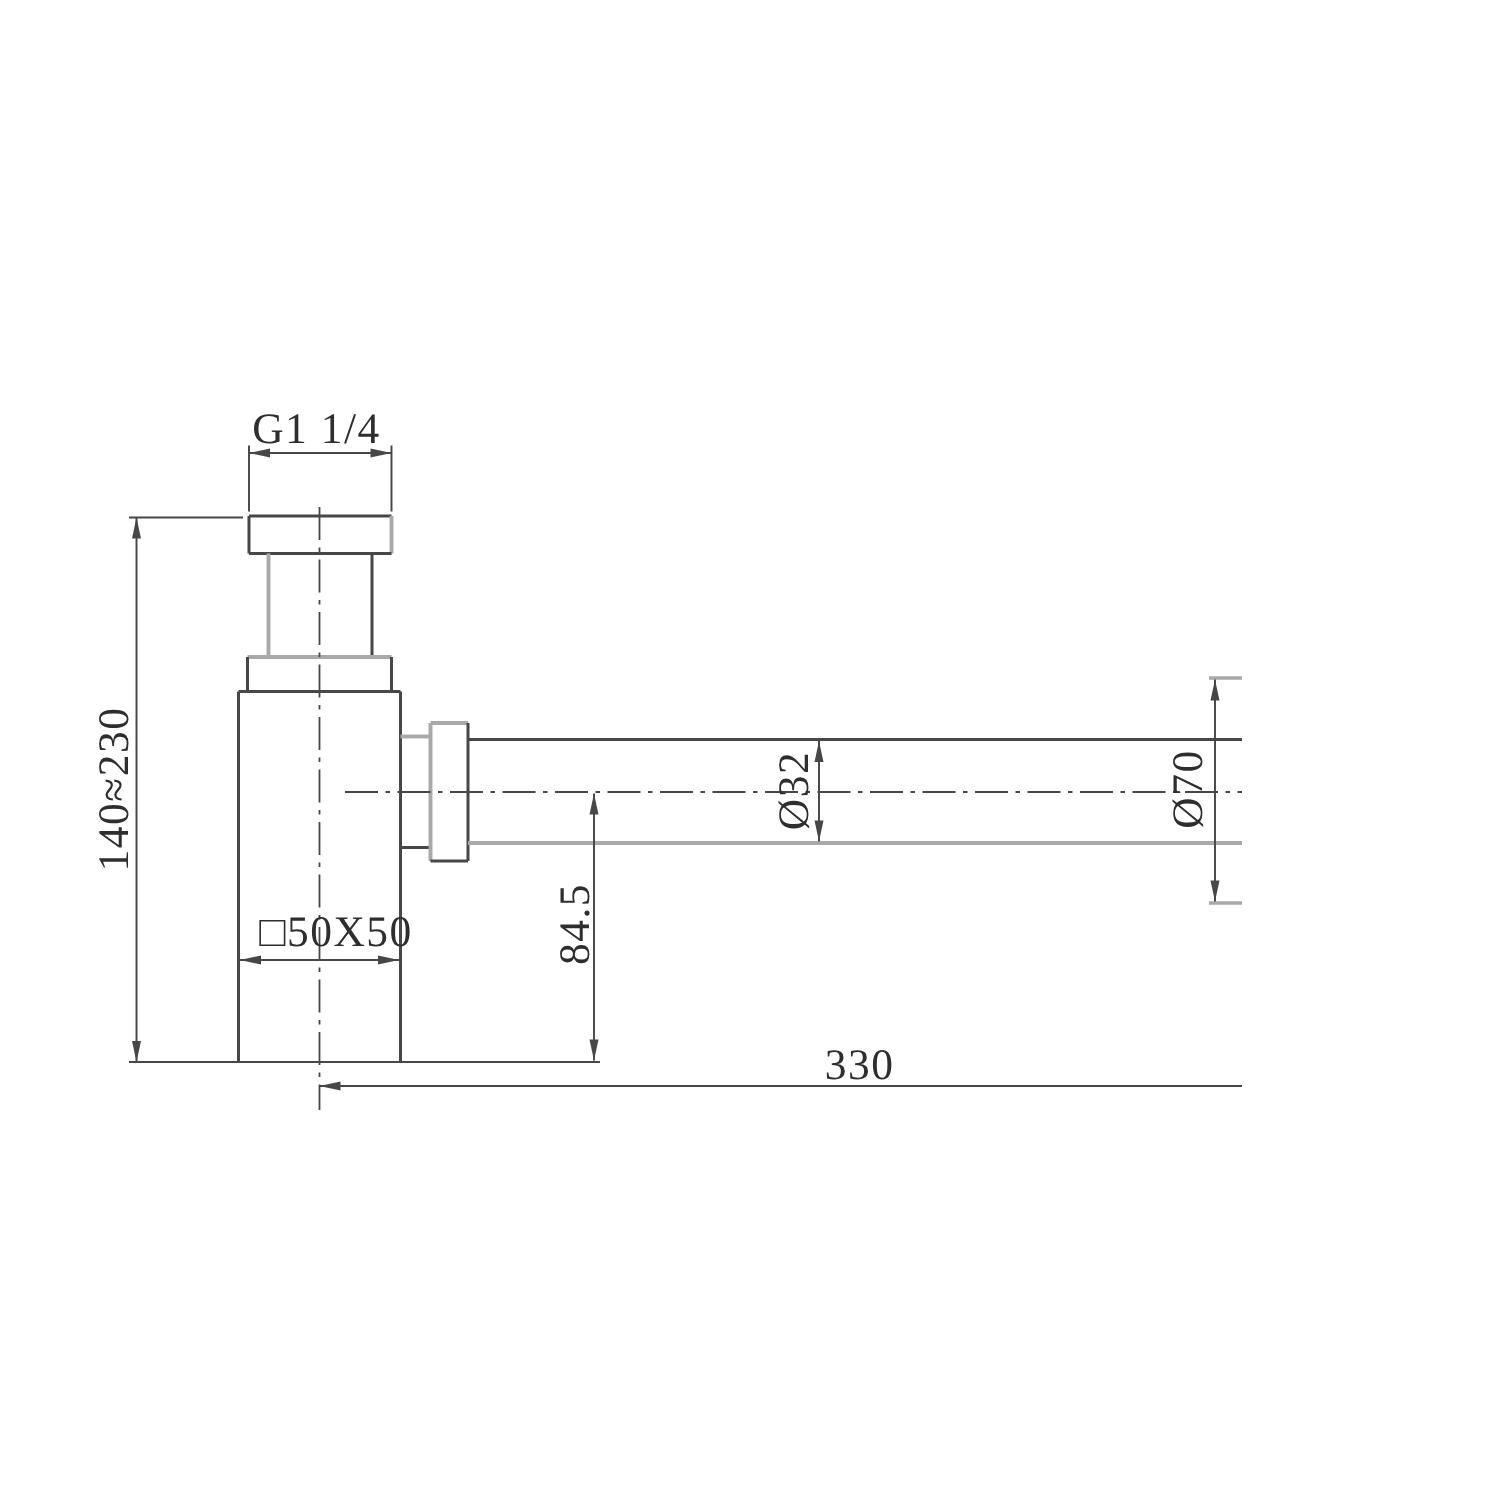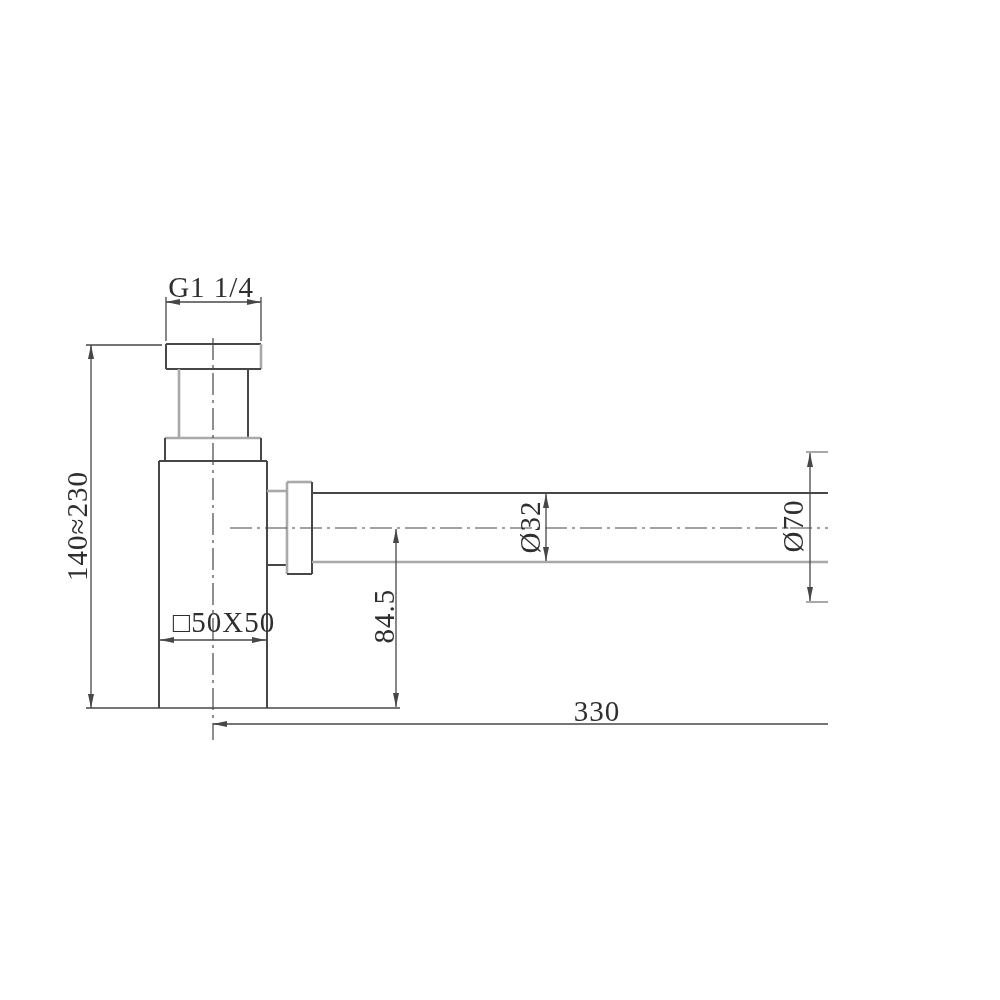--- a/index.html
+++ b/index.html
@@ -147,14 +147,14 @@
   <div class="lbl vert" style="left:77px;top:526px;">140≈230</div>
 
   <div class="lbl" style="left:214px;top:622px;padding-left:20px;">□50X50</div>
 
   <div class="lbl vert" style="left:384px;top:616px;">84.5</div>
 
   <div class="lbl vert" style="left:530px;top:527px;">Ø32</div>
 
   <div class="lbl vert" style="left:793px;top:526px;">Ø70</div>
 
-  <div class="lbl" style="left:597px;top:711px;">330</div>
+  <div class="lbl" style="left:573px;top:711px;">330</div>
 </div>
 
 </body></html>

